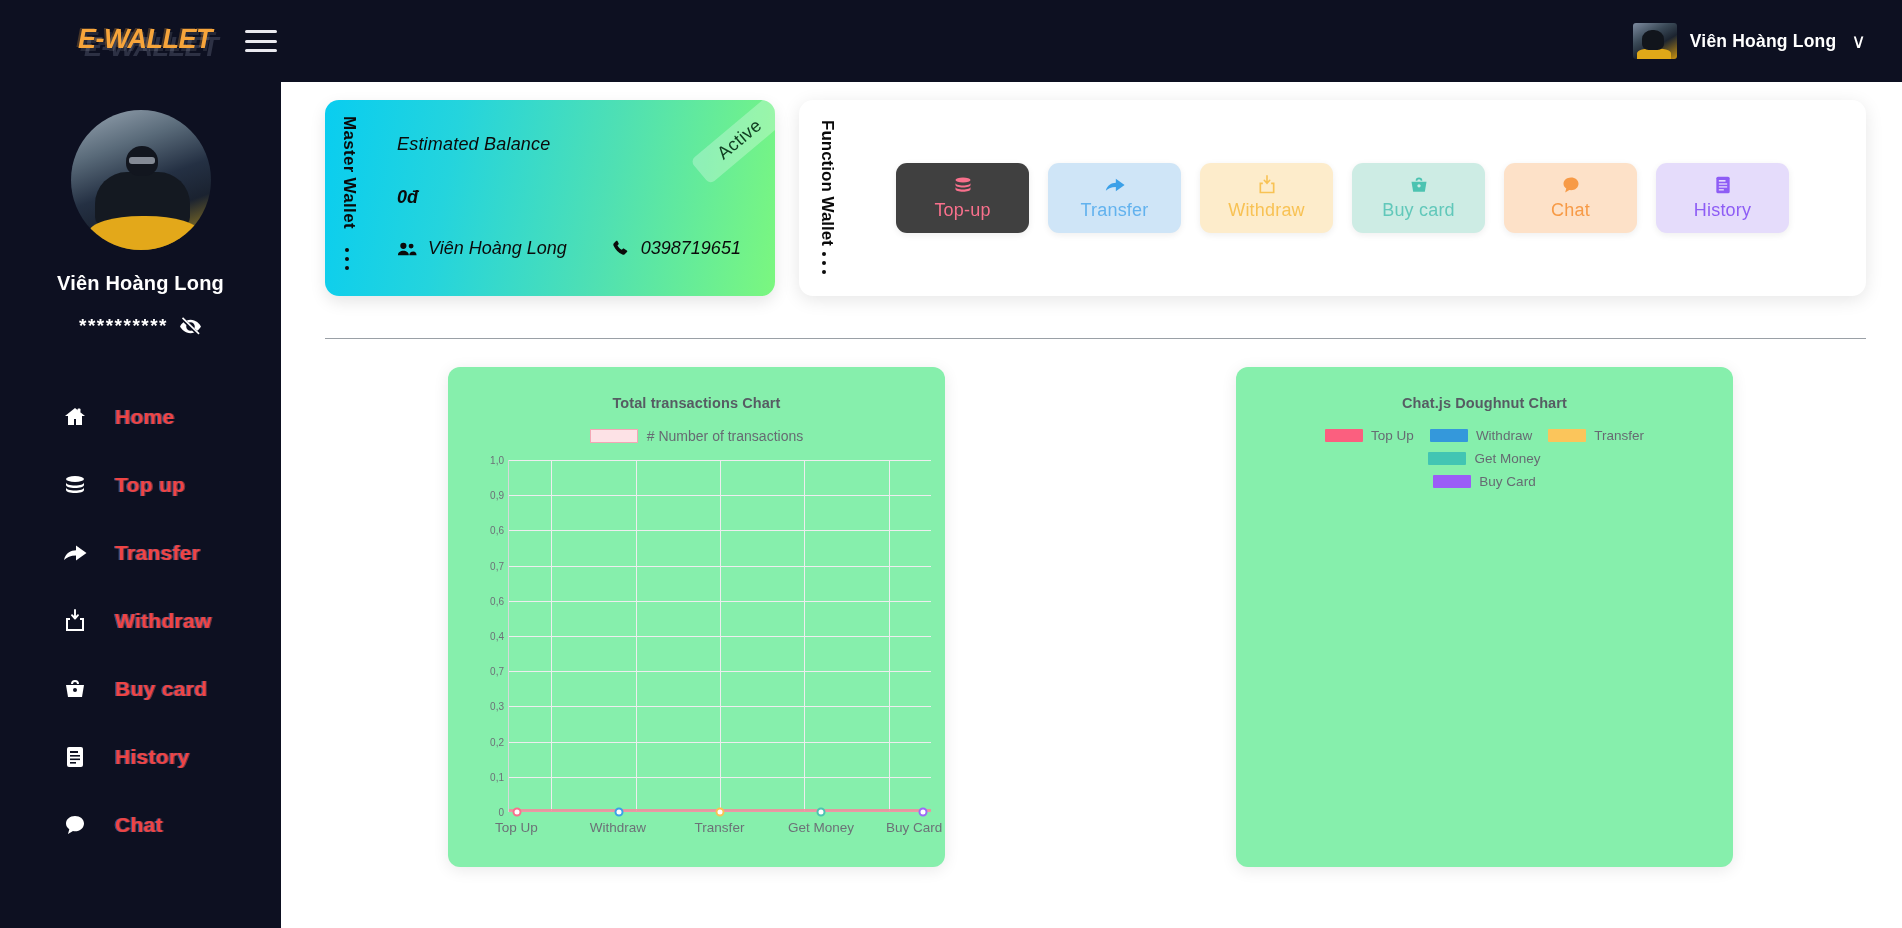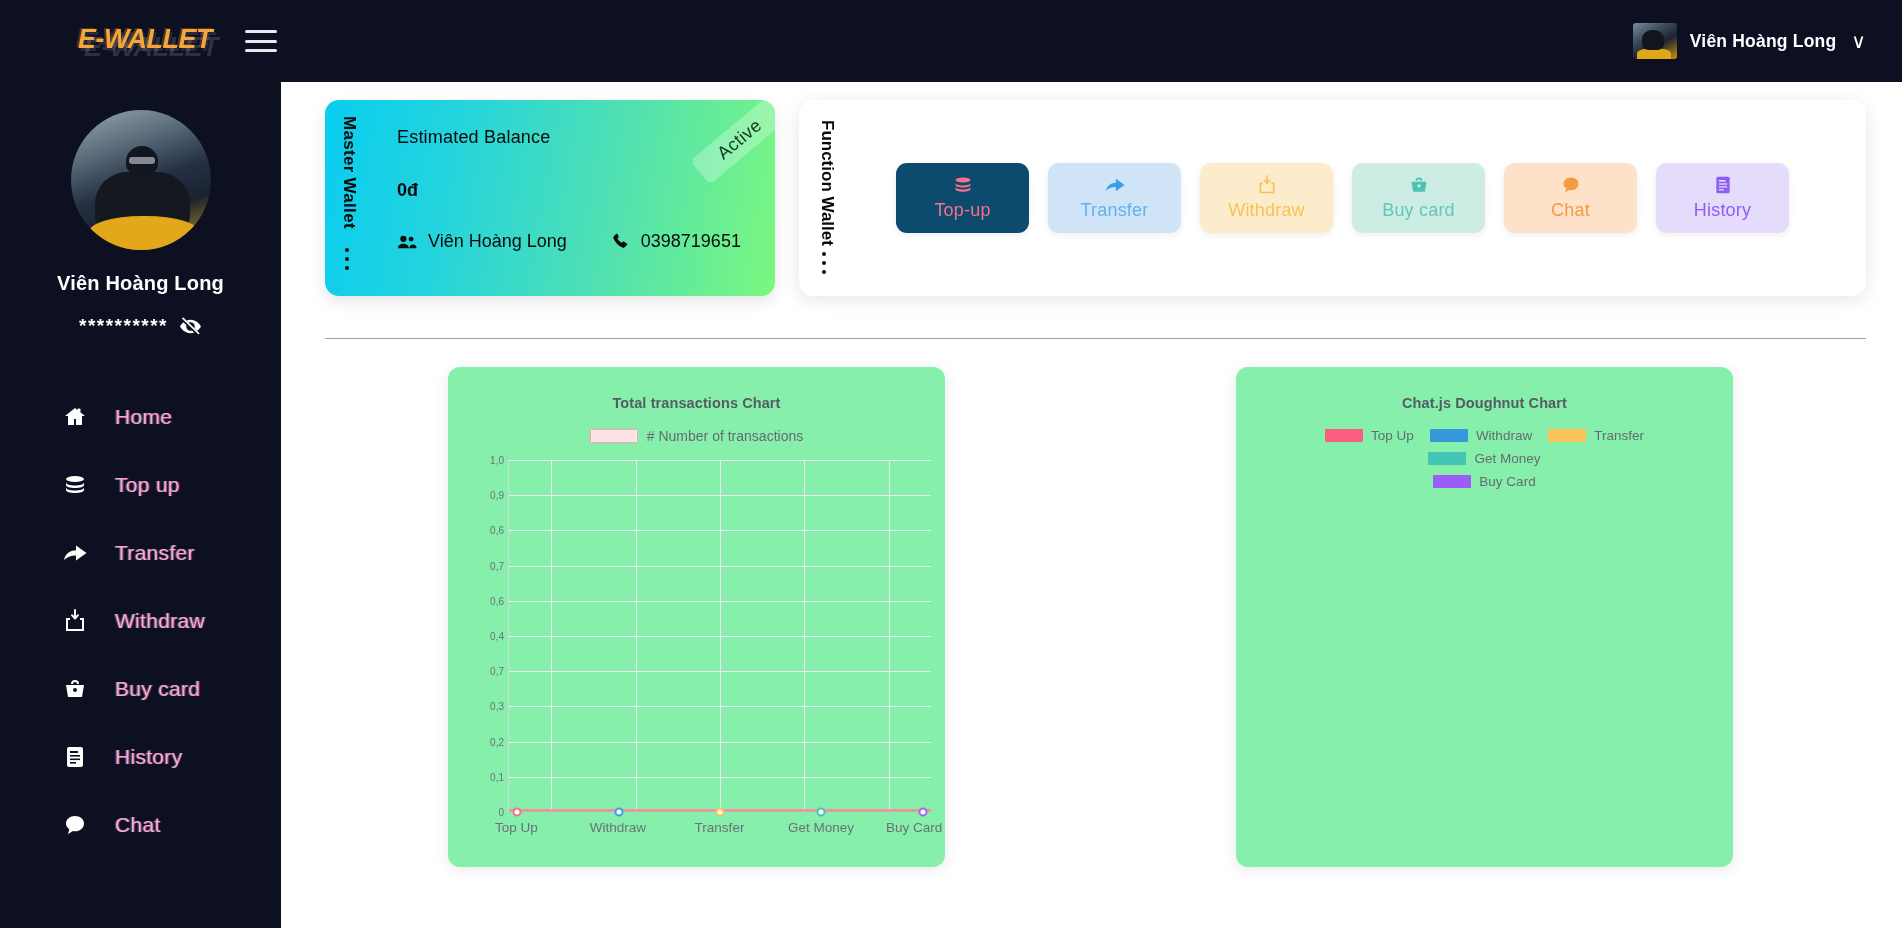--- a/index.html
+++ b/index.html
@@ -92,22 +92,23 @@
   .eye-off svg{ display:block; }
 
   .nav{ margin-top:46px; }
   .nav-item{
     display:flex; align-items:center; gap:27px;
     padding:0 0 0 62px; height:68px; cursor:pointer;
   }
   .nav-ico{ width:26px; height:26px; display:flex; align-items:center; justify-content:center; flex:0 0 auto; }
   .nav-ico svg{ display:block; fill:#ffffff; }
   .nav-label{
-    color:#f9a8d4; font-size:21px; letter-spacing:.3px;
+    color:#ef4444; font-size:21px; letter-spacing:.3px;
     text-shadow: 1.2px 0 0 rgba(255,90,90,.45), -1.2px 0 0 rgba(90,160,255,.45);
+    font-weight: bold;
   }
 
   
   .main{
     position:absolute; left:281px; top:82px; width:1621px; height:846px; background:#ffffff;
   }
 
   .cards-row{ display:flex; gap:24px; padding:18px 36px 0 44px; }
 
   
@@ -120,21 +121,21 @@
   .vert-label{
     position:absolute; left:14px; top:16px;
     writing-mode:vertical-rl; text-orientation:mixed;
     font-size:17px; font-weight:bold; color:#0a0a0a; letter-spacing:.3px;
   }
   .vert-dots{
     position:absolute; left:20px; top:148px;
     display:flex; flex-direction:column; gap:5px;
   }
   .vert-dots i{ width:4px; height:4px; border-radius:50%; background:#0b0b0b; display:block; }
-  .bc-inner{ position:absolute; left:72px; top:27px; right:16px; }
+  .bc-inner{ position:absolute; left:72px; top:34px; right:16px;font-style:italic; }
   .bc-title{ font-size:18px; color:#0b0b0b; letter-spacing:.2px; }
   .bc-amount{ font-size:18px; font-weight:bold; color:#0b0b0b; margin-top:32px; }
   .bc-meta{ display:flex; align-items:center; gap:44px; margin-top:30px; }
   .bc-meta .mi{ display:flex; align-items:center; gap:11px; font-size:18px; color:#0b0b0b; }
   .bc-meta svg{ display:block; fill:#0b0b0b; }
   .active-badge{
     position:absolute; right:-16px; top:24px;
     transform:rotate(-40deg);
     background:rgba(255,255,255,.28);
     padding:5px 26px; border-radius:6px;
@@ -382,21 +383,21 @@
 
       <div class="func-card">
         <div class="func-vert">Function Wallet</div>
         <div class="func-dots">
             <i></i>
             <i></i>
             <i></i>
           </div>
         <div class="func-btns">
 
-          <div class="fbtn" style="background:#0c4a6e">
+          <div class="fbtn" style="background:#404040">
             <span class="fb-ico">
               <svg width="20" height="20" viewBox="0 0 24 24" fill="#f8708c">
                   <ellipse cx="12" cy="6" rx="9" ry="3"></ellipse>
                   <path d="M3 9.5c0 1.7 4 3 9 3s9-1.3 9-3V12c0 1.7-4 3-9 3s-9-1.3-9-3V9.5z"></path>
                   <path d="M3 14.5c0 1.7 4 3 9 3s9-1.3 9-3V17c0 1.7-4 3-9 3s-9-1.3-9-3v-2.5z"></path>
                 </svg>
             </span>
             <span class="fb-lb" style="color:#f8708c">Top-up</span>
           </div>
 

